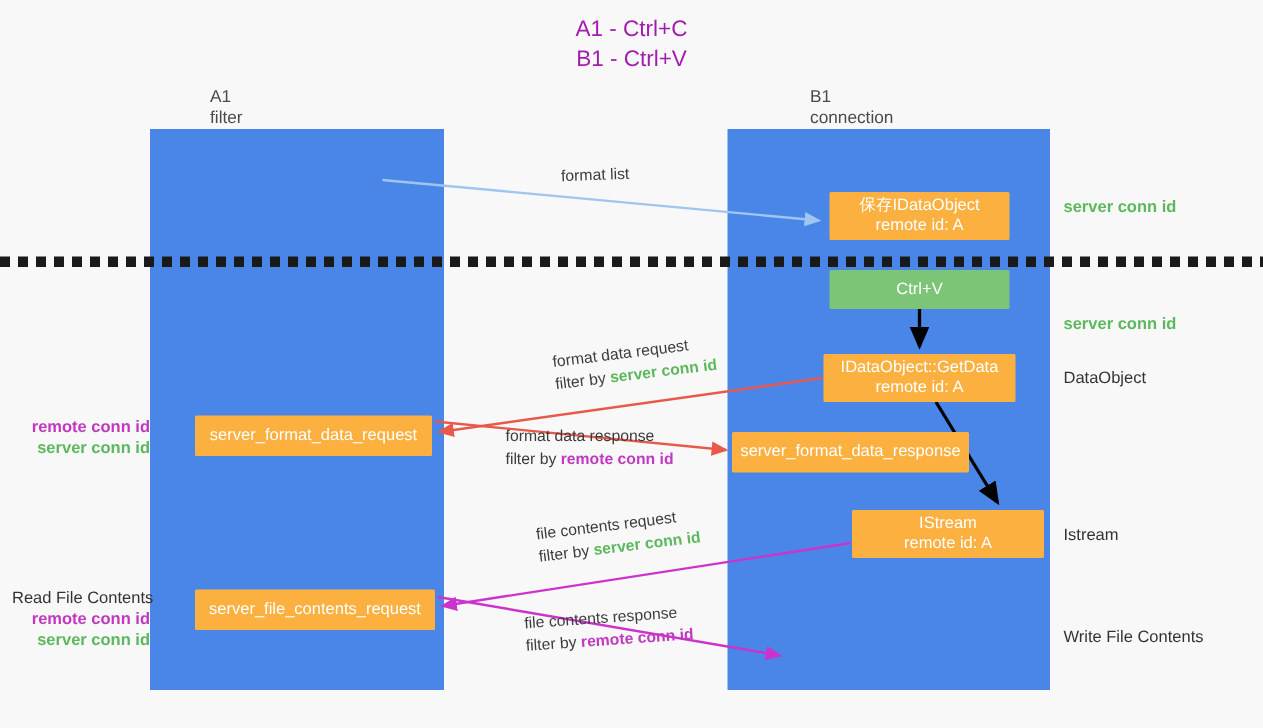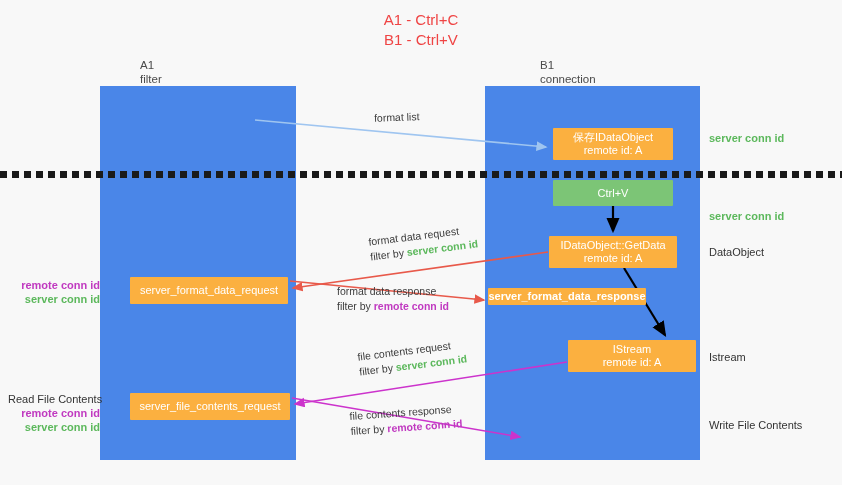--- a/index.html
+++ b/index.html
@@ -20,21 +20,21 @@
     background: #f8f8f8;
   }
   .abs { position: absolute; }
 
   
   .title {
     left: 0; top: 10px;
     width: 842px;
     text-align: center;
     font-size: 15px;
-    color: #ef4444;
+    color: #a21caf;
     line-height: 20px;
   }
 
   
   .col-header {
     text-align: left;
     font-size: 11.5px;
     color: #4a4a4a;
     line-height: 14px;
   }
@@ -75,21 +75,21 @@
   .node.green { background: #7cc576; }
   .node.orange { background: #fbb040; }
   .node .l2 { font-size: 11px; }
 
   #n-ctrlc   { left: 134px; top: 105px; width: 120px; height: 30px; }
   #n-save    { left: 553px; top: 128px; width: 120px; height: 32px; }
   #n-ctrlv   { left: 553px; top: 180px; width: 120px; height: 26px; }
   #n-getdata { left: 549px; top: 236px; width: 128px; height: 32px; }
   #n-istream { left: 568px; top: 340px; width: 128px; height: 32px; }
   #n-fmt-req { left: 130px; top: 277px; width: 158px; height: 27px; }
-  #n-fmt-res { left: 488px; top: 288px; width: 158px; height: 17px; font-weight: bold; }
+  #n-fmt-res { left: 488px; top: 288px; width: 158px; height: 27px; }
   #n-file-req{ left: 130px; top: 393px; width: 160px; height: 27px; }
   #n-file-res{ left: 524px; top: 424px; width: 160px; height: 27px; }
 
   
   .side-label {
     font-size: 11px;
     line-height: 14px;
     white-space: nowrap;
   }
   .green-txt  { color: #5cb85c; font-weight: bold; }

